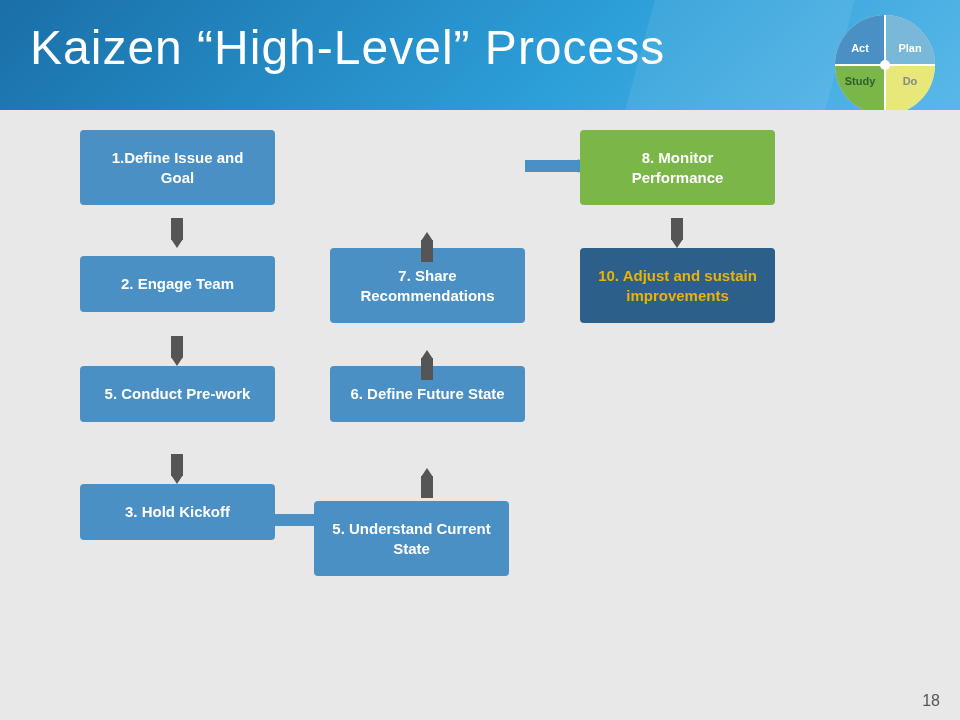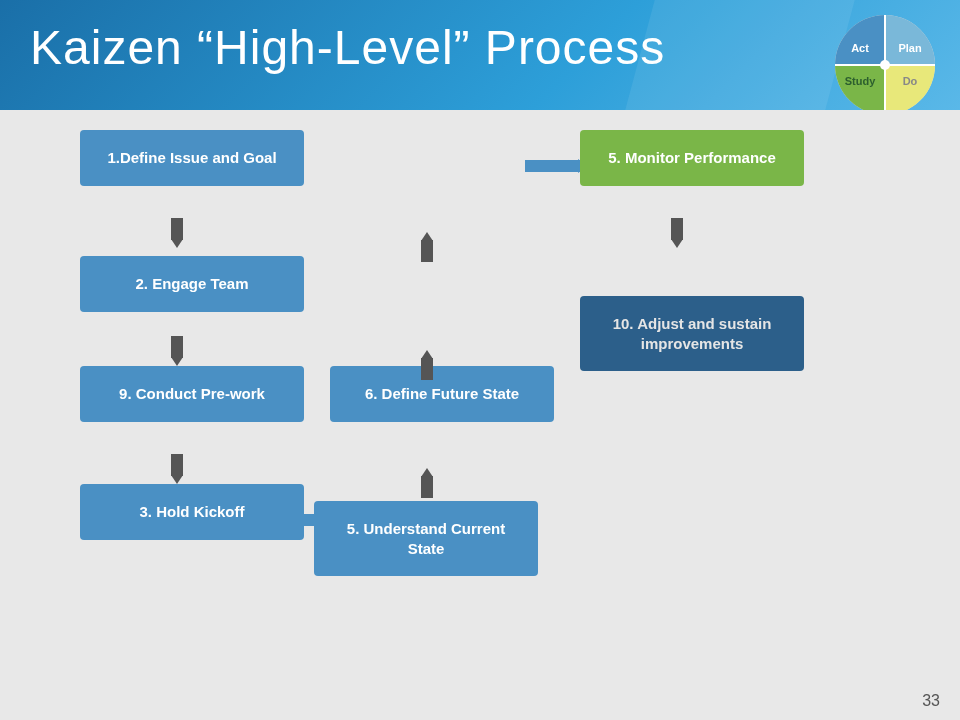--- a/index.html
+++ b/index.html
@@ -61,34 +61,34 @@
     .flow-container {
       position: absolute;
       top: 20px;
       left: 80px;
       right: 40px;
       bottom: 30px;
     }
 
     
     .step-box {
-      width: 224px;
+      width: 195px;
       padding: 18px 14px;
       border-radius: 4px;
       text-align: center;
       font-size: 15px;
       font-weight: 600;
       color: #2c2c2c;
       line-height: 1.3;
       position: absolute;
     }
 
     .step-blue { background: #4a90c4; color: white; }
     .step-green { background: #7ab648; color: white; }
-    .step-darkblue { background: #2c5f8a; color: #e5e5e5; margin-top: 48px; }
+    .step-darkblue { background: #2c5f8a; color: #eab308; }
 
     
     .page-num {
       position: absolute;
       bottom: 10px;
       right: 20px;
       font-size: 16px;
       color: #555;
     }
   </style>
@@ -144,21 +144,21 @@
       <span>2. Engage Team</span>
     </div>
 
     <div style="position:absolute; top:206px; left:91px; width:12px; height:22px; background:#555;">
       <div style="position:absolute;bottom:-8px;left:50%;transform:translateX(-50%);
                   border-left:6px solid transparent;border-right:6px solid transparent;
                   border-top:9px solid #555;"></div>
     </div>
 
     <div class="step-box step-blue" style="top:236px; left:0;">
-      <span>9. Conduct Pre-work</span>
+      <span>5. Conduct Pre-work</span>
     </div>
 
     <div style="position:absolute; top:324px; left:91px; width:12px; height:22px; background:#555;">
       <div style="position:absolute;bottom:-8px;left:50%;transform:translateX(-50%);
                   border-left:6px solid transparent;border-right:6px solid transparent;
                   border-top:9px solid #555;"></div>
     </div>
 
     <div class="step-box step-blue" style="top:354px; left:0;">
       <span>3. Hold Kickoff</span>
@@ -183,45 +183,48 @@
     <div class="step-box step-blue" style="top:236px; left:250px;">
       <span>6. Define Future State</span>
     </div>
 
     <div style="position:absolute; top:228px; left:341px; width:12px; height:22px; background:#555; transform:rotate(180deg);">
       <div style="position:absolute;bottom:-8px;left:50%;transform:translateX(-50%);
                   border-left:6px solid transparent;border-right:6px solid transparent;
                   border-top:9px solid #555;"></div>
     </div>
 
+    <div class="step-box step-blue" style="top:118px; left:250px;">
+      <span>7. Share Recommendations</span>
+    </div>
 
     <div style="position:absolute; top:110px; left:341px; width:12px; height:22px; background:#555; transform:rotate(180deg);">
       <div style="position:absolute;bottom:-8px;left:50%;transform:translateX(-50%);
                   border-left:6px solid transparent;border-right:6px solid transparent;
                   border-top:9px solid #555;"></div>
     </div>
 
 
     <div style="position:absolute; top:30px; left:445px; width:55px; height:12px; background:#4a90c4;">
       <div style="position:absolute;right:-8px;top:50%;transform:translateY(-50%);
                   border-top:7px solid transparent;border-bottom:7px solid transparent;
                   border-left:10px solid #4a90c4;"></div>
     </div>
 
     <div class="step-box step-green" style="top:0; left:500px;">
-      <span>5. Monitor Performance</span>
+      <span>8. Monitor Performance</span>
     </div>
 
     <div style="position:absolute; top:88px; left:591px; width:12px; height:22px; background:#555;">
       <div style="position:absolute;bottom:-8px;left:50%;transform:translateX(-50%);
                   border-left:6px solid transparent;border-right:6px solid transparent;
                   border-top:9px solid #555;"></div>
     </div>
 
     <div class="step-box step-darkblue" style="top:118px; left:500px;">
       <span>10. Adjust and sustain improvements</span>
     </div>
 
   </div>
 
-  <div class="page-num">33</div>
+  <div class="page-num">18</div>
 
 </div>
 
 </body></html>

